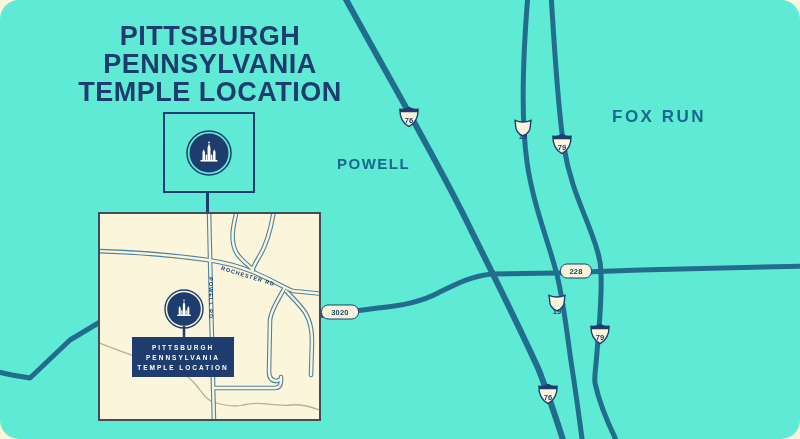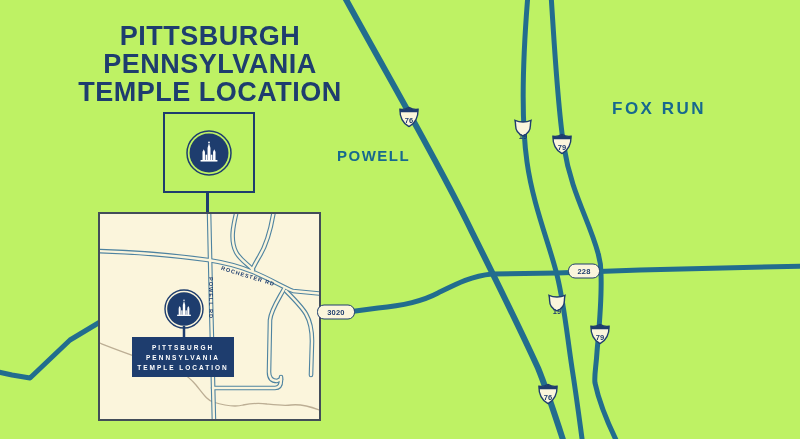--- a/index.html
+++ b/index.html
@@ -1,25 +1,25 @@
 <!DOCTYPE html>
 <html><head>
 <meta charset="utf-8">
 <style>
   html,body{margin:0;padding:0;background:#FBF5DC;}
-  .stage{position:relative;width:800px;height:439px;background:#bef264;overflow:hidden;
-         font-family:"Liberation Sans",sans-serif;}
+  .stage{position:relative;width:800px;height:439px;background:#5eead4;overflow:hidden;
+         font-family:"Liberation Sans",sans-serif;border-radius:19px;}
   .stage svg.mainmap{position:absolute;left:0;top:0;}
 
   
   .title{position:absolute;left:40px;top:22px;width:340px;text-align:center;
          color:#1E3D6E;font-weight:700;font-size:27px;line-height:28px;letter-spacing:.5px;}
 
   
-  .area{position:absolute;color:#17698E;font-weight:700;white-space:nowrap;}
+  .area{position:absolute;color:#17698E;font-weight:700;white-space:nowrap;margin-top:8px;}
   .area.fernway{left:337px;top:147px;font-size:15px;letter-spacing:1.5px;}
   .area.foxrun{left:612px;top:99px;font-size:17px;letter-spacing:2.5px;}
 
   
   .iconbox{position:absolute;left:163px;top:112px;width:88px;height:77px;
            border:2.5px solid #1E3D6E;display:flex;align-items:center;justify-content:center;}
   .connector{position:absolute;left:206px;top:191px;width:2.5px;height:22px;background:#1E3D6E;}
 
   
   .inset{position:absolute;left:98px;top:212px;width:219px;height:205px;
@@ -36,24 +36,24 @@
 
   
   .shield{position:absolute;transform:translate(-50%,-50%);display:flex;
           align-items:center;justify-content:center;}
   .shield svg{position:absolute;left:0;top:0;}
   .shield .num{position:relative;color:#1E3D6E;font-weight:700;font-size:7.5px;line-height:7.5px;}
   .shield.interstate{width:20px;height:21px;}
   .shield.interstate .num{margin-top:6px;}
   .shield.us{width:20px;height:18px;}
   .shield.us .num{margin-top:17px;}
-  .shield.pill{background:#FBF5DC;border:1.5px solid #1E3D6E;border-radius:7px;height:13px;margin-left:8px;}
+  .shield.pill{background:#FBF5DC;border:1.5px solid #1E3D6E;border-radius:7px;height:13px;}
   .shield.pill .num{letter-spacing:.2px;}
   .shield.p228{left:576px;top:271px;width:30px;}
-  .shield.p3020{left:328px;top:312px;width:36px;text-align:right;}
+  .shield.p3020{left:340px;top:312px;width:36px;text-align:right;}
   .shield.i76top{left:409px;top:117px;}
   .shield.us19top{left:523px;top:128px;}
   .shield.i79top{left:562px;top:144px;}
   .shield.us19mid{left:557px;top:303px;}
   .shield.i79mid{left:600px;top:334px;}
   .shield.i76bot{left:548px;top:394px;}
 </style>
 </head>
 <body>
 

